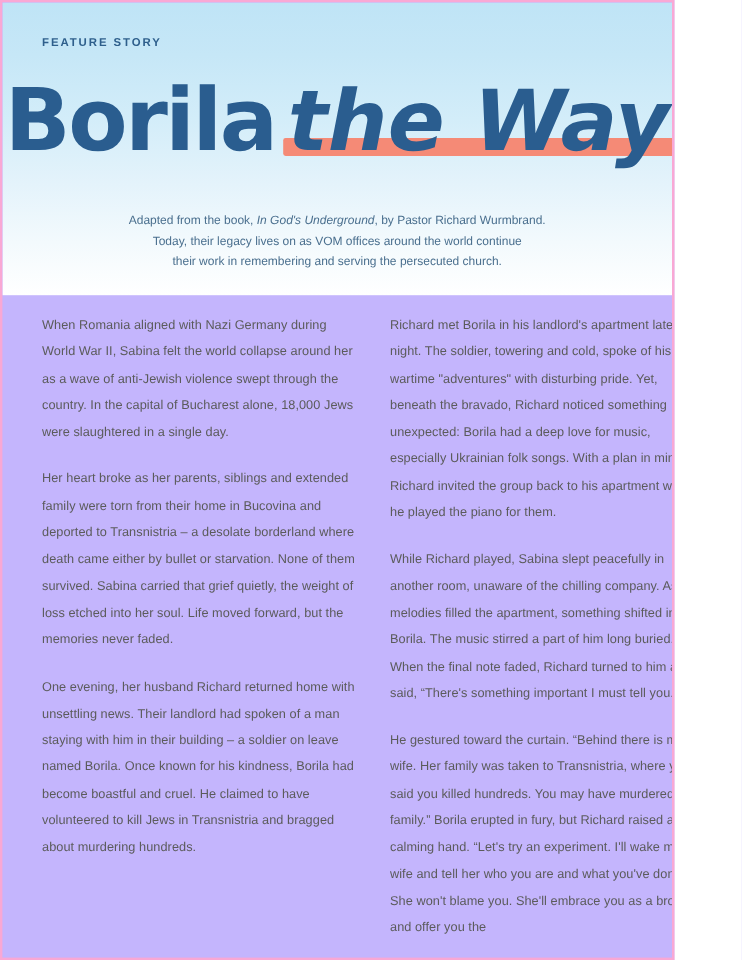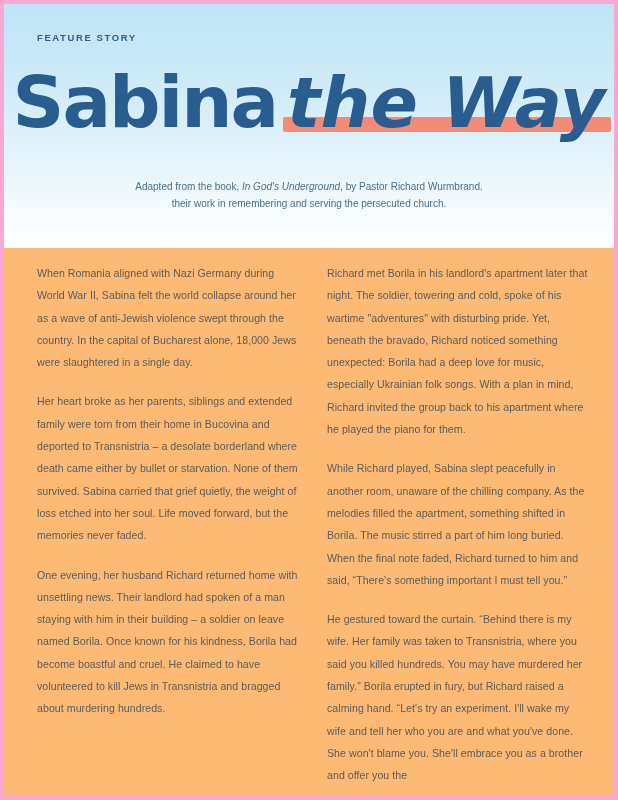--- a/index.html
+++ b/index.html
@@ -6,25 +6,25 @@
     margin: 0;
     padding: 0;
     background: #ffffff;
   }
   body {
     font-family: "Liberation Sans", sans-serif;
   }
 
   .page {
     position: relative;
-    width: 618px;
+    width: 562px;
     height: 800px;
     box-sizing: border-box;
-    border: 4px solid #f9a8d4;
-    background: #fdba74;
+    border: 2px solid #f9a8d4;
+    background: #c4b5fd;
     overflow: hidden;
   }
 
   
   .hero {
     position: absolute;
     left: 0;
     top: 0;
     width: 100%;
     height: 244px;
@@ -137,25 +137,26 @@
 </head>
 <body>
 
 <div class="page">
 
   <div class="hero">
 
     <div class="kicker">FEATURE STORY</div>
 
     <div class="title-wrap">
-      <span class="title-a">Sabina</span><span class="title-script-holder"><span class="hl"></span><span class="title-b">the Way</span></span>
+      <span class="title-a">Borila</span><span class="title-script-holder"><span class="hl"></span><span class="title-b">the Way</span></span>
     </div>
 
     <div class="subtitle">
       <div><span>Adapted from the book, </span><span class="ital">In God's Underground</span><span>, by Pastor Richard Wurmbrand.</span></div>
+      <div>Today, their legacy lives on as VOM offices around the world continue</div>
       <div>their work in remembering and serving the persecuted church.</div>
     </div>
 
   </div>
 
   <div class="columns">
 
     <div class="col">
       <p>When Romania aligned with Nazi Germany during World War II, Sabina felt the world collapse around her as a wave of anti-Jewish violence swept through the country. In the capital of Bucharest alone, 18,000 Jews were slaughtered in a single day.</p>
       <p>Her heart broke as her parents, siblings and extended family were torn from their home in Bucovina and deported to Transnistria – a desolate borderland where death came either by bullet or starvation. None of them survived. Sabina carried that grief quietly, the weight of loss etched into her soul. Life moved forward, but the memories never faded.</p>

